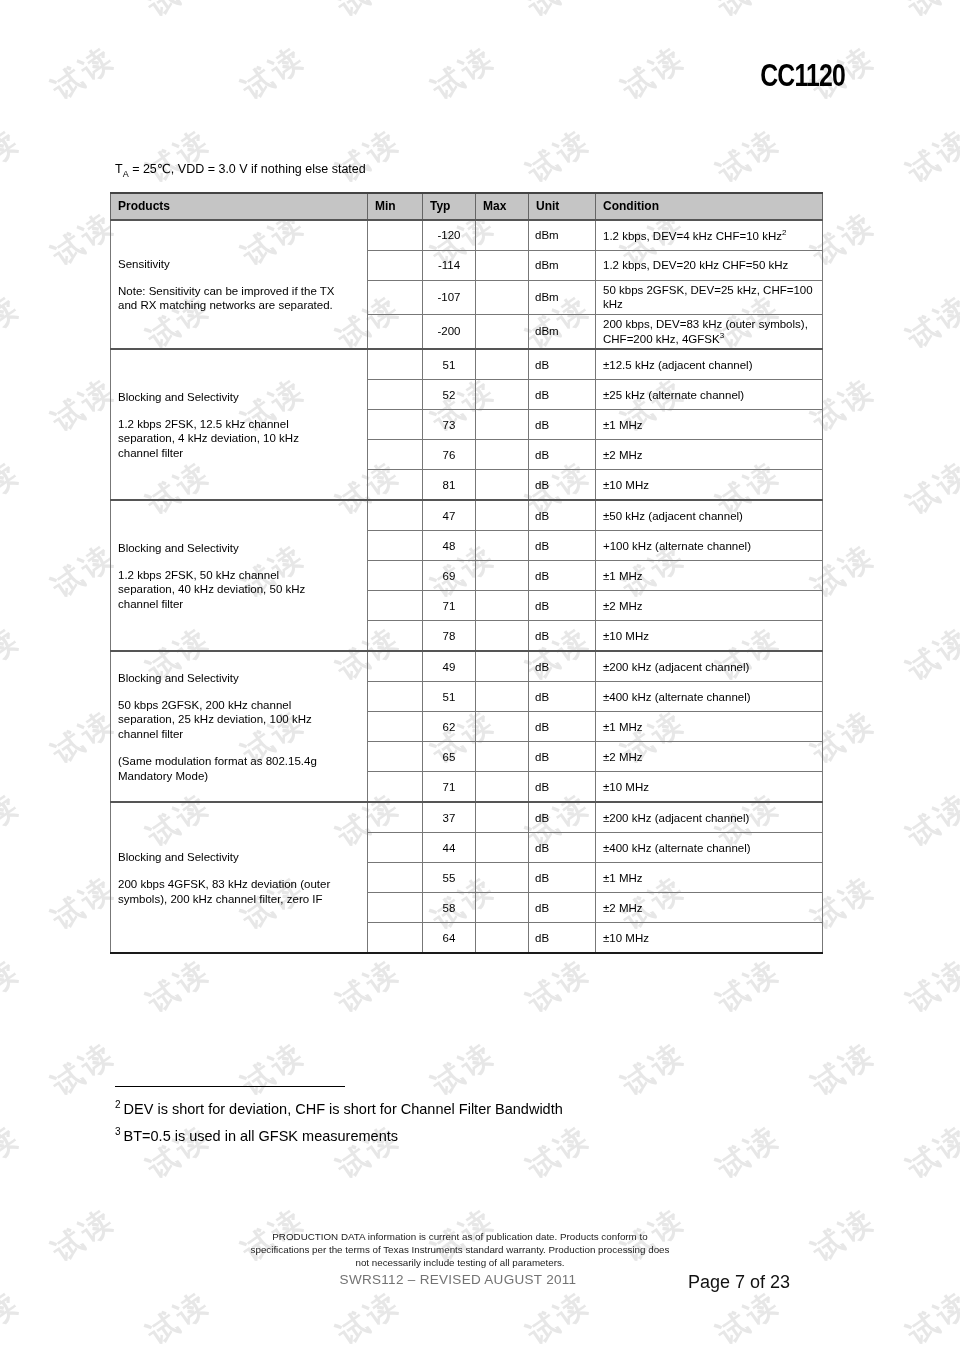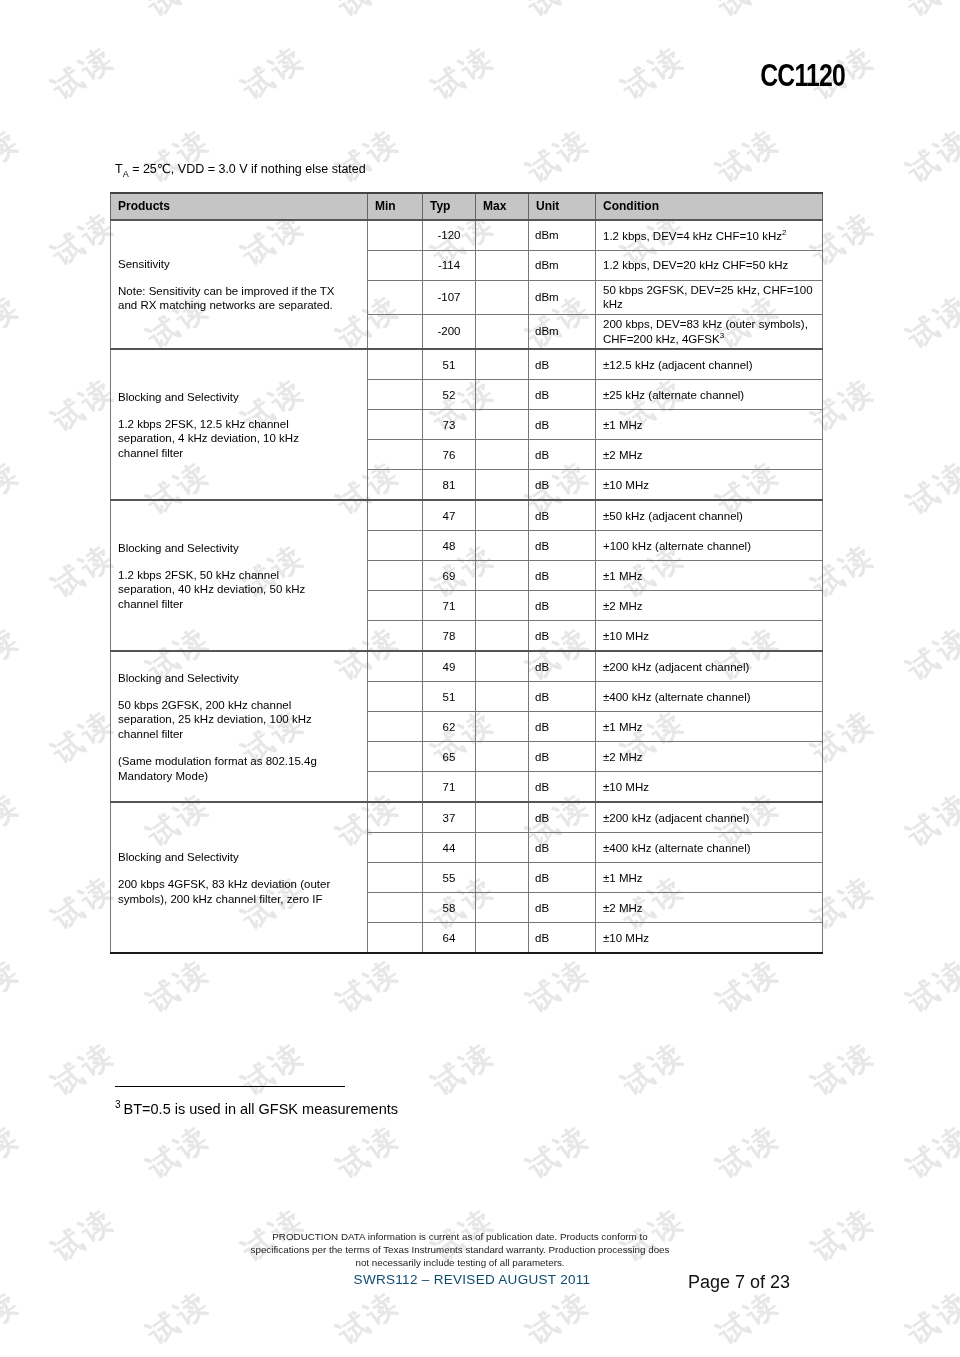--- a/index.html
+++ b/index.html
@@ -59,22 +59,22 @@
 
   
   #footnotes{position:absolute;left:115px;top:1086px;width:560px;color:#000;}
   #fn-rule{width:230px;border-top:1.5px solid #000;margin:0 0 12px 0;}
   .footnote{font-size:14.5px;margin-bottom:9px;font-family:"Liberation Sans",sans-serif;}
   .footnote sup{font-size:10px;margin-right:3px;}
 
   
   #footer-legal{position:absolute;left:190px;top:1230px;width:540px;text-align:center;
     font-size:9.8px;line-height:1.34;color:#222;}
-  #footer-revision{position:absolute;left:202px;top:1272px;width:540px;text-align:center;
-    font-size:13.5px;color:#0c4a6e;letter-spacing:0.3px;}
+  #footer-revision{position:absolute;left:188px;top:1272px;width:540px;text-align:center;
+    font-size:13.5px;color:#737373;letter-spacing:0.3px;}
   #footer-page{position:absolute;top:1272px;right:170px;font-size:18px;color:#111;}
 </style>
 </head>
 <body>
 
 <div id="page">
   <div id="wm-layer">
       <span class="wm" style="left: -45px; top: -30px;">试读</span>
       <span class="wm" style="left: 145px; top: -30px;">试读</span>
       <span class="wm" style="left: 335px; top: -30px;">试读</span>
@@ -394,20 +394,21 @@
             <td class="typ">64</td>
             <td class="max"></td>
             <td class="unit">dB</td>
             <td class="cond"><span>±10 MHz</span></td>
           </tr>
         </tbody>
     </table>
 
     <div id="footnotes">
       <div id="fn-rule"></div>
+      <div class="footnote"><sup>2</sup><span>DEV is short for deviation, CHF is short for Channel Filter Bandwidth</span></div>
       <div class="footnote"><sup>3</sup><span>BT=0.5 is used in all GFSK measurements</span></div>
     </div>
 
     <div id="footer-legal">
       <div>PRODUCTION DATA information is current as of publication date. Products conform to</div>
       <div>specifications per the terms of Texas Instruments standard warranty. Production processing does</div>
       <div>not necessarily include testing of all parameters.</div>
     </div>
     <div id="footer-revision">SWRS112 – REVISED AUGUST 2011</div>
     <div id="footer-page">Page 7 of 23</div>

